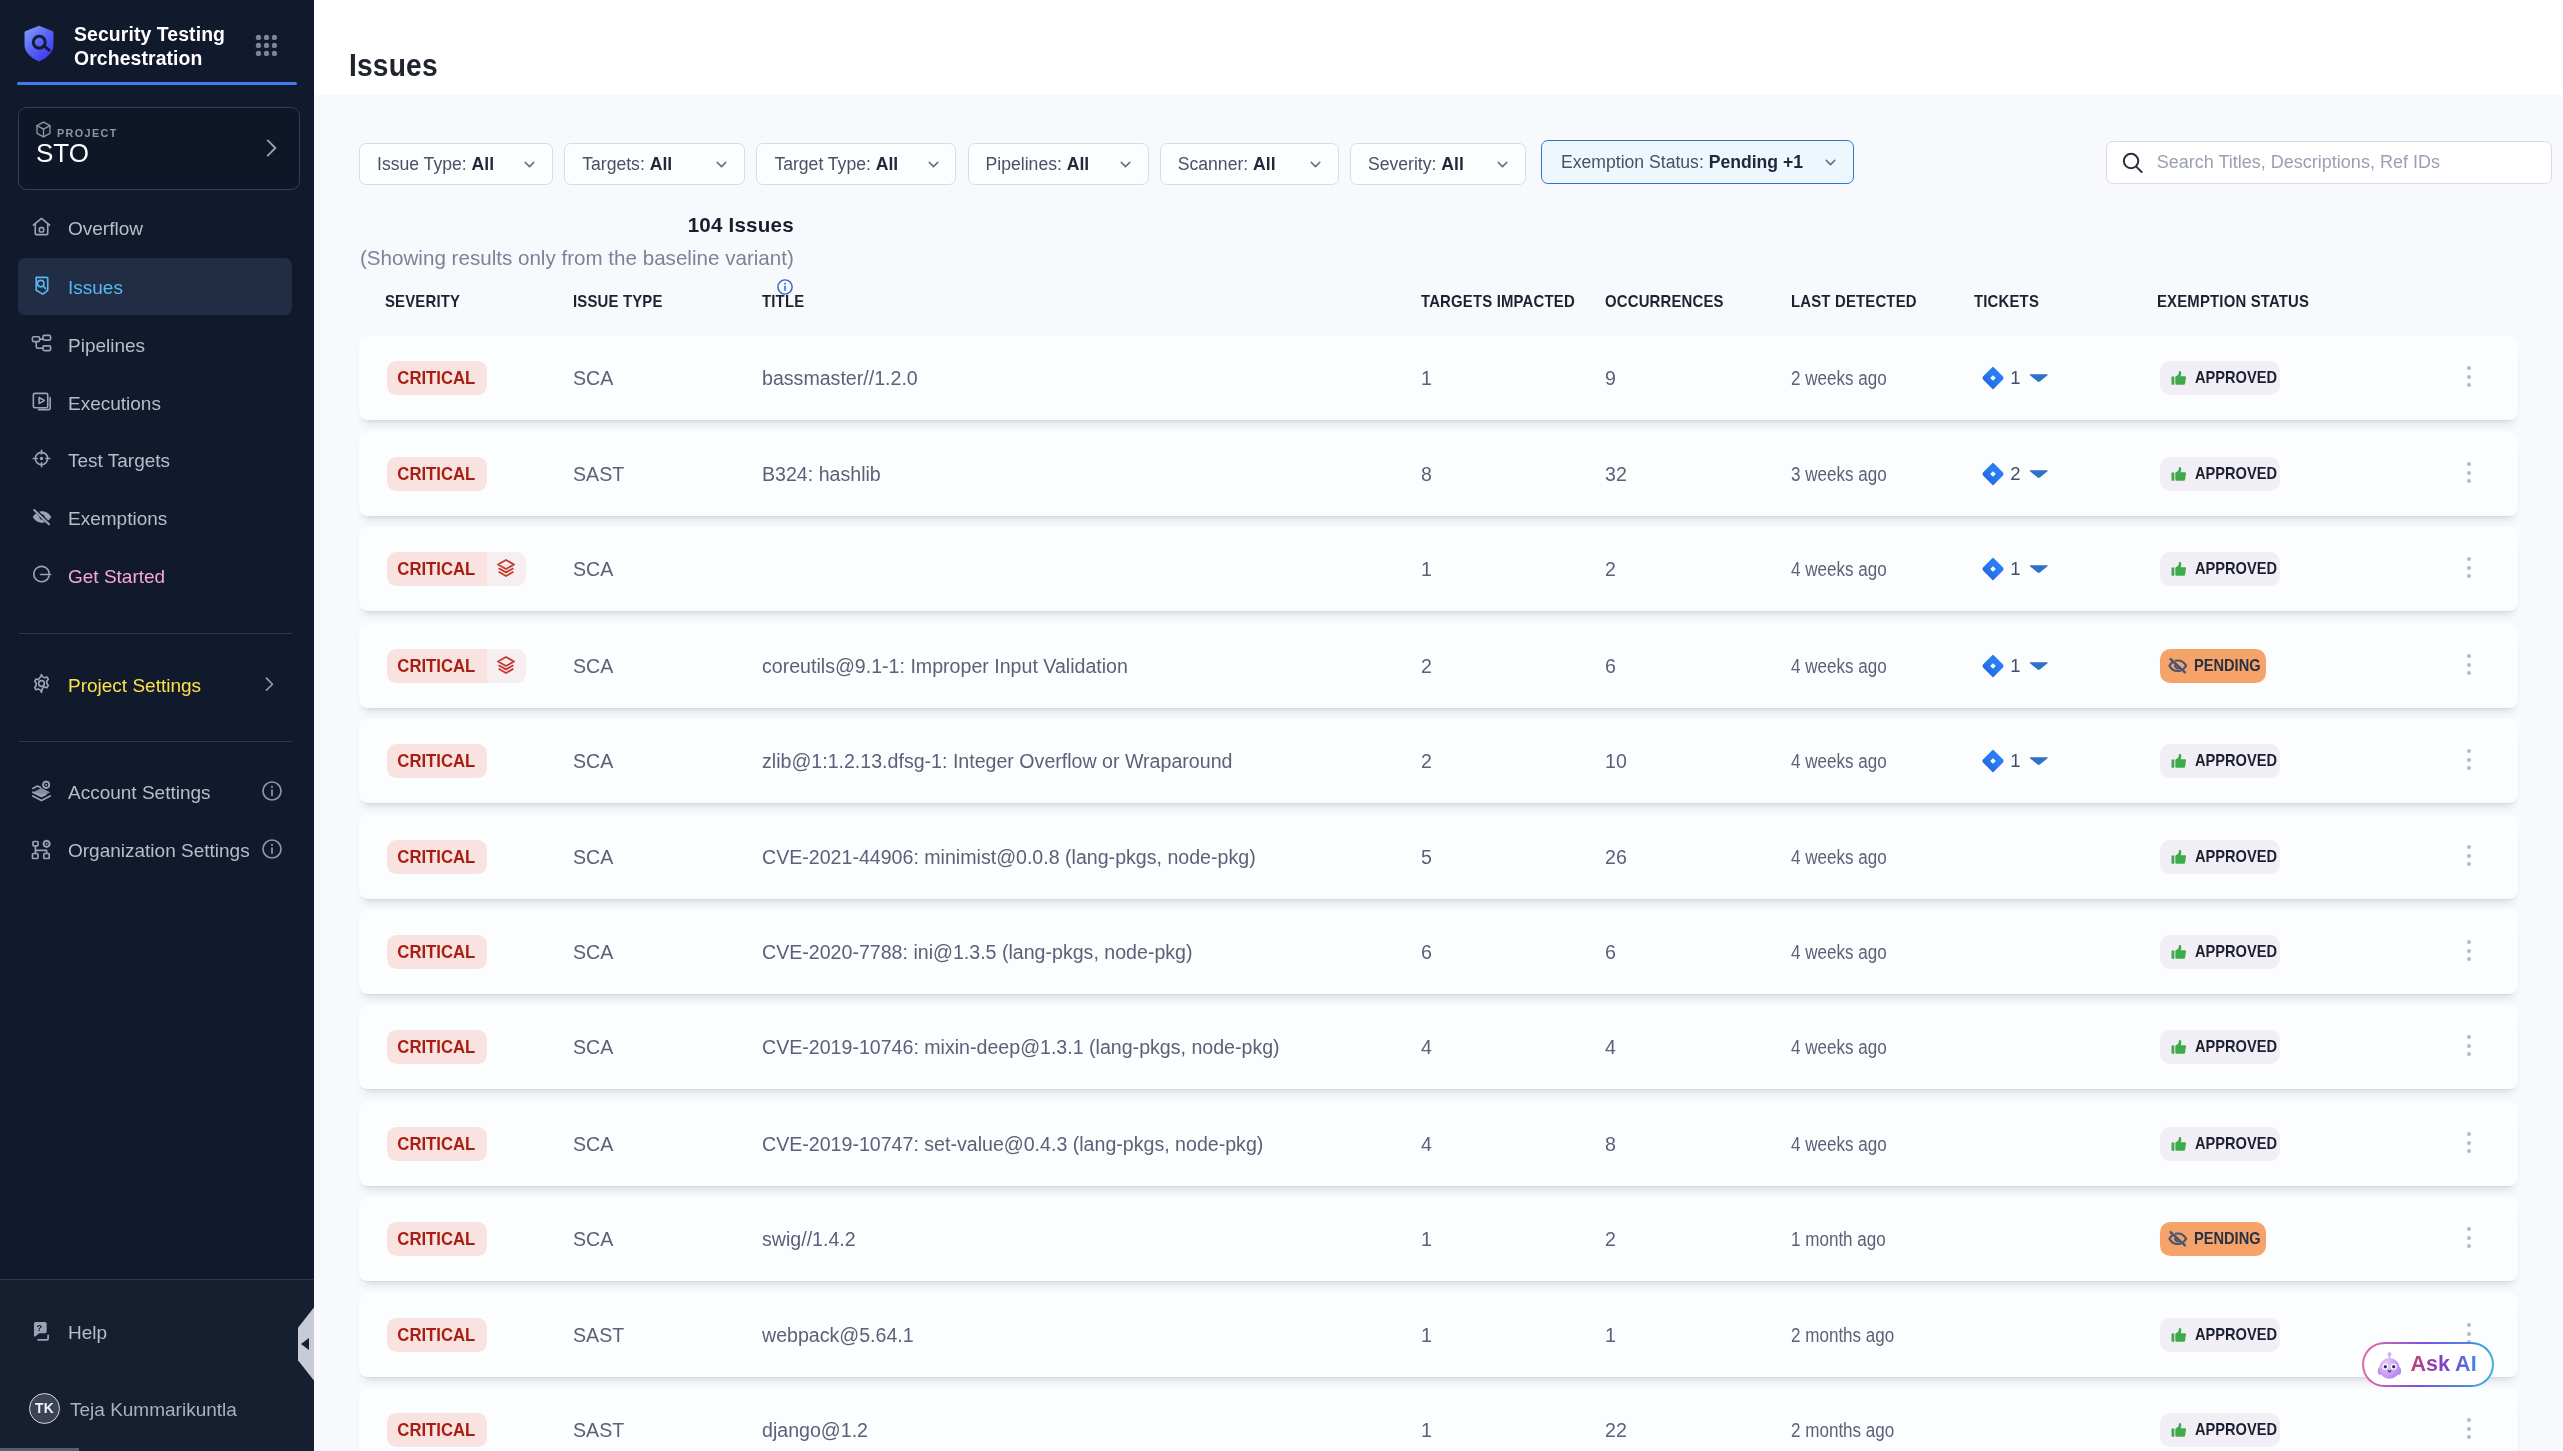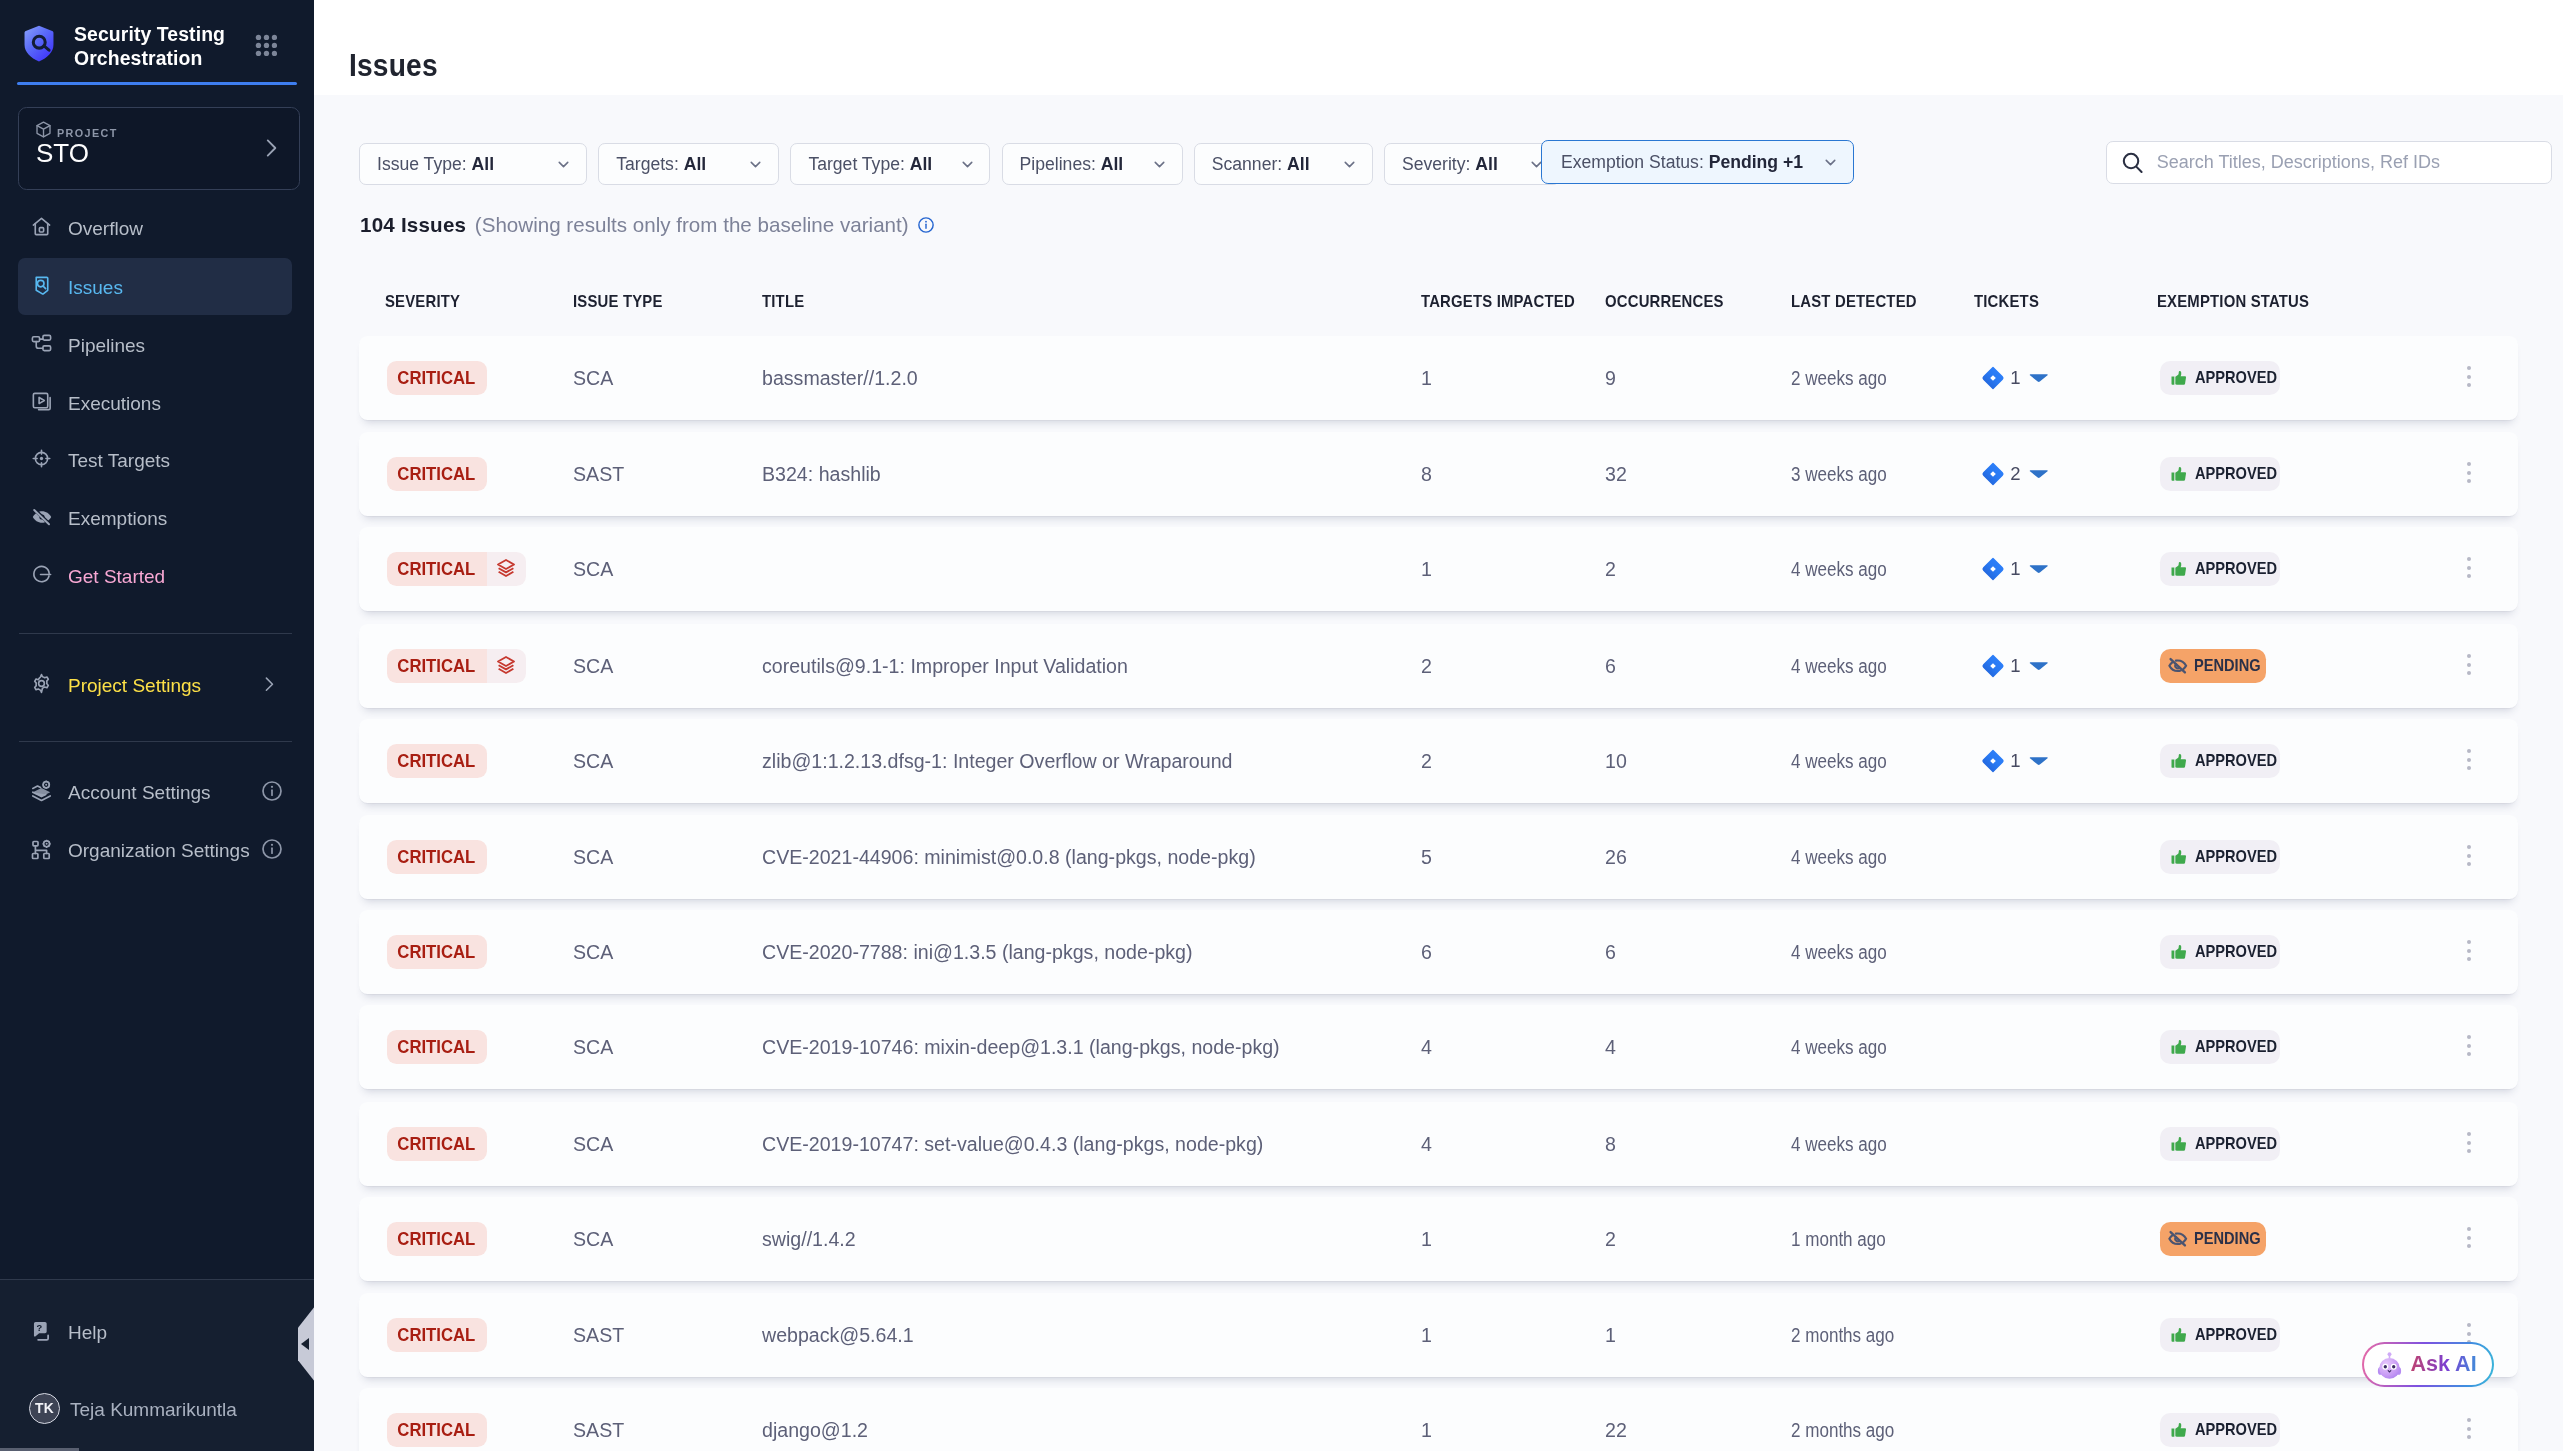--- a/index.html
+++ b/index.html
@@ -31,21 +31,21 @@
 .pagehead { position:absolute; left:0; top:0; width:2249px; height:95px; background:#fff; }
 .crumbs { position:absolute; left:36px; top:11.2px; height:32px; font-size:17px; display:flex; align-items:center; gap:15.5px; color:#2b6bd0; }
 h1 { position:absolute; left:35px; top:46px; font-size:32px; line-height:38px; font-weight:bold; color:#20242f; letter-spacing:0.2px; transform:scaleX(.88); transform-origin:0 50%; }
 .fbar { position:absolute; left:45px; top:143px; display:flex; gap:11.2px; }
 .fbtn { height:42px; border:1.3px solid #d9dce5; border-radius:6.9px; background:#fcfdfe; display:flex; align-items:center; justify-content:space-between; padding:0 13.8px 0 17px; }
 .fl { font-size:17.6px; color:#4b5066; }
 .fl b { color:#23273a; }
 .fex { position:absolute; left:1227px; top:140px; width:313px; height:44px; border:1.7px solid #2a77d2; border-radius:6.9px; background:#eef6fe; display:flex; align-items:center; justify-content:space-between; padding:0 13.8px 0 19px; }
 .search { position:absolute; left:1792px; top:141px; width:446px; height:43px; border:1.3px solid #d9dce5; border-radius:6.9px; background:#fff; display:flex; align-items:center; padding:0 12px; gap:10.3px; }
 .search .ph { font-size:18px; color:#9aa0b2; }
-.count { position:absolute; left:46px; top:213px; font-size:20.6px; color:#1b1e2c; display:flex; align-items:center; gap:8.6px; }
+.count { position:absolute; left:46px; top:213px; font-size:20.6px; color:#1b1e2c; display:flex; align-items:flex-end; gap:8.6px;flex-direction:column; }
 .count b { font-size:20.6px; letter-spacing:0.2px; }
 .count .sub { color:#7d8298; }
 .th { position:absolute; top:292px; font-size:16.3px; font-weight:bold; color:#1d2130; letter-spacing:0.2px; transform:scaleX(.915); transform-origin:0 50%; }
 .card { position:absolute; left:45px; width:2159px; height:84px; background:#fcfdfe; border-radius:8.6px; box-shadow:0 0.9px 0 rgba(40,48,80,.04), 0 6.9px 8.6px -5.2px rgba(44,53,93,.2); }
 .cc { position:absolute; top:0; height:84px; display:flex; align-items:center; }
 .txt { font-size:19.6px; color:#5d6078; }
 .crit { display:inline-flex; align-items:center; justify-content:center; width:100px; height:34px; background:#f9e3e0; border-radius:9.5px; color:#a81e12; font-weight:bold; font-size:19px; }
 .crit i, .appr i, .pend i { font-style:normal; display:inline-block; transform:scaleX(.88); transform-origin:50% 50%; }
 .appr i, .pend i { transform:scaleX(.86); transform-origin:0 50%; }
 .critwrap { display:inline-flex; }
@@ -64,21 +64,21 @@
 .askai { position:absolute; left:2048px; top:1342px; width:132px; height:45px; border-radius:22.4px; display:flex; align-items:center; gap:6px; padding:0 10.3px 0 9.5px; z-index:9; border:2.2px solid transparent; background-image:linear-gradient(#fff,#fff),linear-gradient(100deg,#e86aa6,#7d51e0 45%,#3f8fe0 80%,#39b9d9); background-origin:border-box; background-clip:padding-box,border-box; box-sizing:border-box; white-space:nowrap; }
 .askai .t { font-size:21.5px; font-weight:bold; background:linear-gradient(95deg,#c0426e, #7a3fd4 55%, #3f8fd9); -webkit-background-clip:text; background-clip:text; color:transparent; }
 .askai svg { width:31px; height:31px; flex:0 0 auto; }
 </style></head>
 <body>
 <div class="main">
   <div class="pagehead">
     <h1>Issues</h1>
   </div>
   <div class="fbar">
-      <div class="fbtn" style="width:228px">
+      <div class="fbtn" style="width:194px">
         <span class="fl">Issue Type: <b>All</b></span>
         <svg width="17" height="17" viewBox="0 0 24 24" fill="none">
           <path d="M6 9l6 6 6-6" stroke="#6b7187" stroke-width="2.2" stroke-linecap="round" stroke-linejoin="round"></path>
         </svg>
       </div>
       <div class="fbtn" style="width:181px">
         <span class="fl">Targets: <b>All</b></span>
         <svg width="17" height="17" viewBox="0 0 24 24" fill="none">
           <path d="M6 9l6 6 6-6" stroke="#6b7187" stroke-width="2.2" stroke-linecap="round" stroke-linejoin="round"></path>
         </svg>

